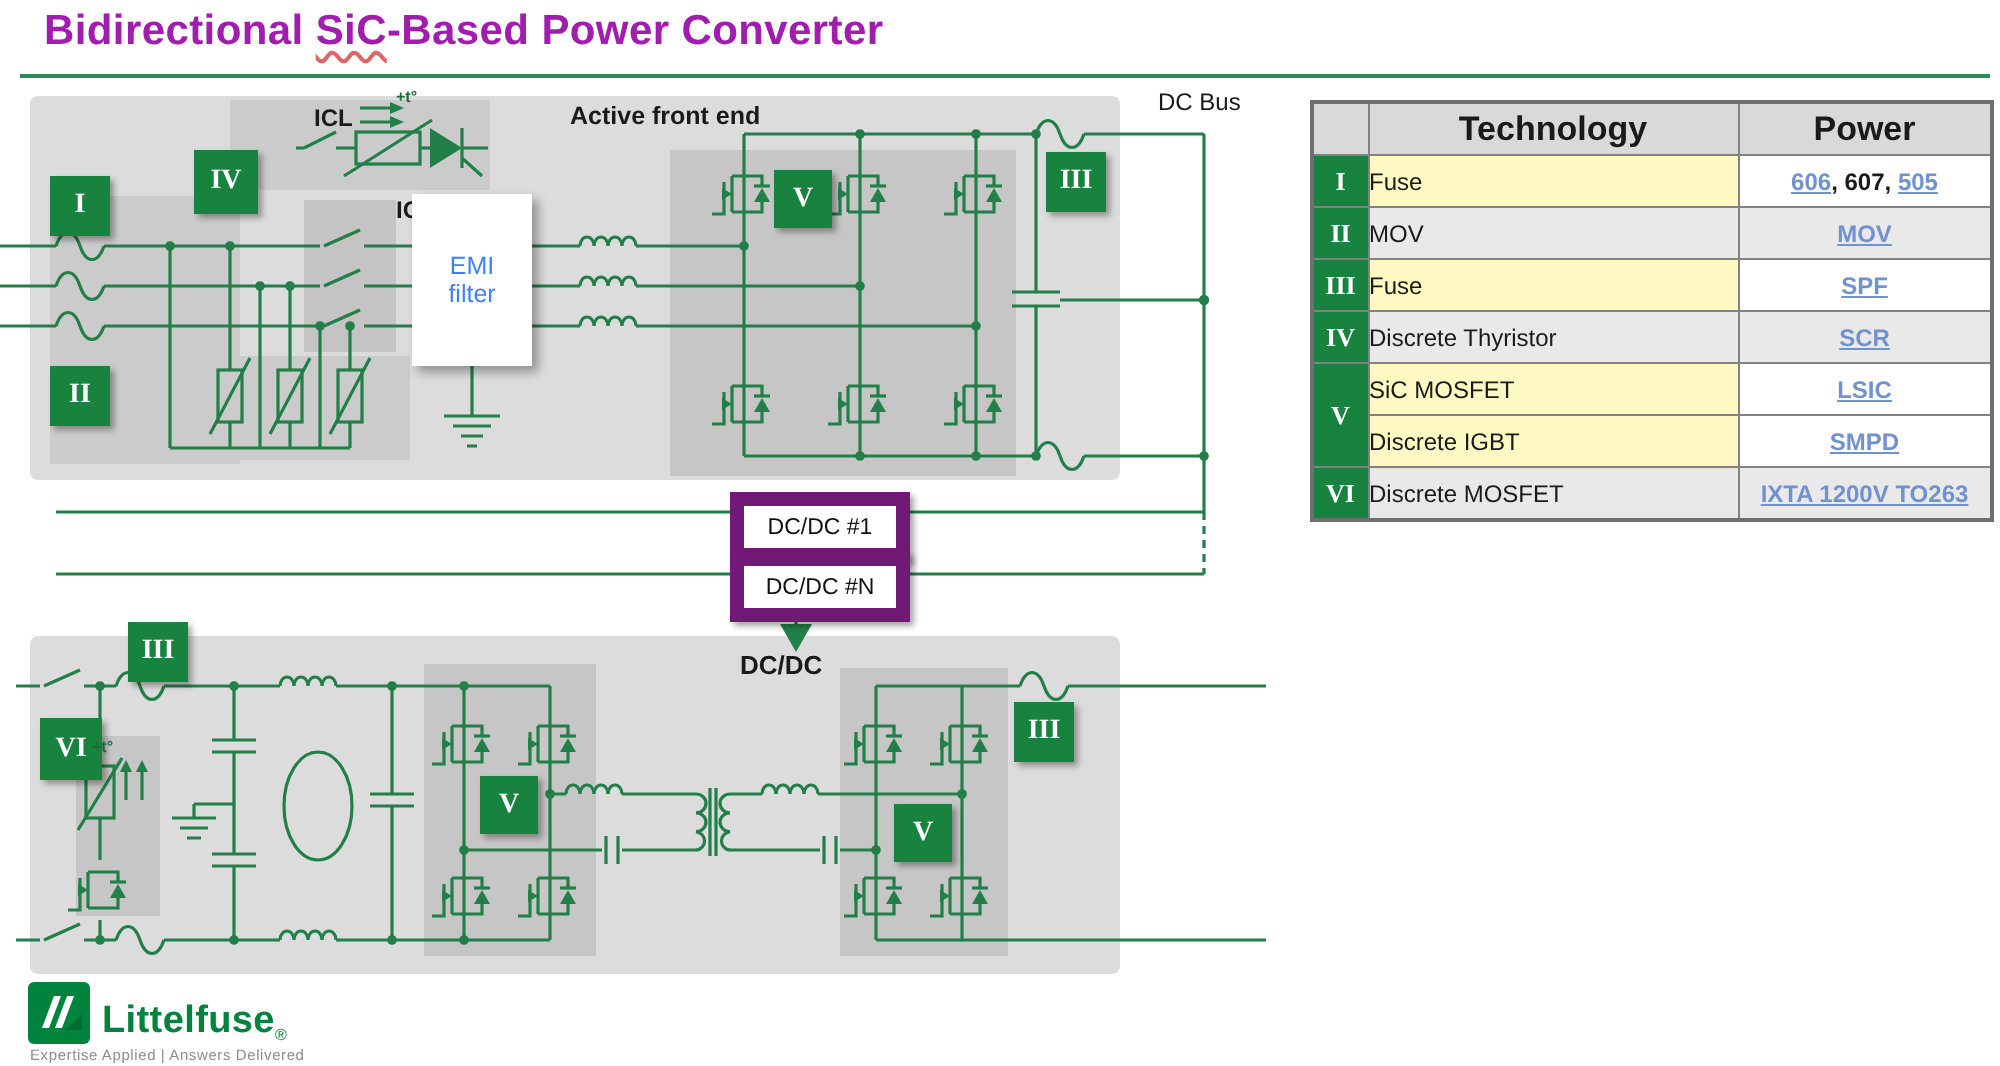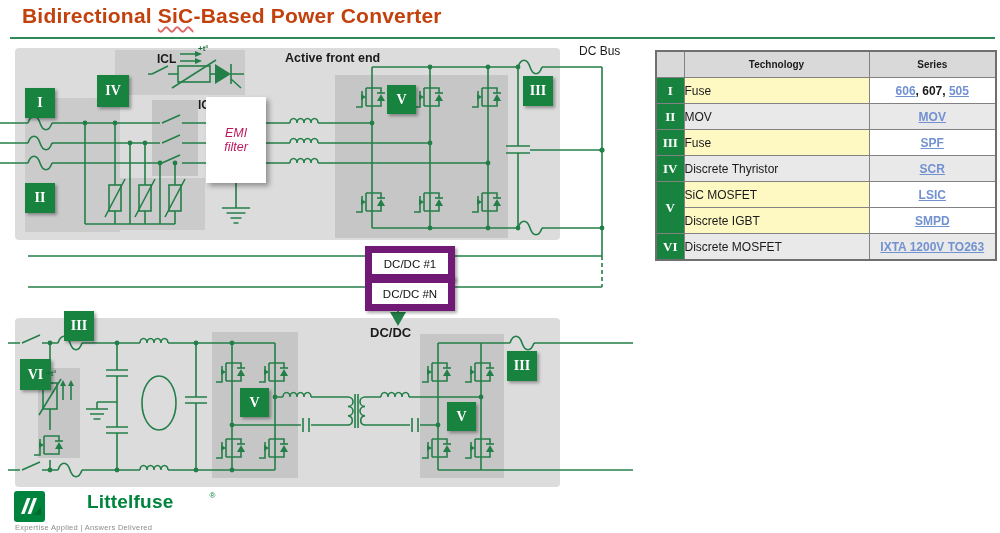--- a/index.html
+++ b/index.html
@@ -1,51 +1,51 @@
 <!DOCTYPE html>
 <html><head>
 <meta charset="utf-8">
 <style>
   html,body{margin:0;padding:0;background:#fff;}
   #stage{position:relative;width:1000px;height:533px;background:#fff;overflow:hidden;
          font-family:"Liberation Sans",sans-serif;}
   
-  .title{position:absolute;left:22px;top:4px;font-size:21px;font-weight:bold;color:#c2410c;
+  .title{position:absolute;left:22px;top:4px;font-size:21px;font-weight:bold;color:#a21caf;
          letter-spacing:.2px;white-space:nowrap;z-index:5;}
   .title .sq{text-decoration:underline wavy #e06666 1.5px;text-underline-offset:3px;}
   .rule{position:absolute;left:10px;top:37px;width:985px;height:2px;background:#2E8B57;z-index:5;}
   
   svg.circuit{position:absolute;left:0;top:0;z-index:1;pointer-events:none;}
   
   .badge{position:absolute;width:30px;height:30px;background:#17833F;color:#fff;
          font-family:"Liberation Serif",serif;font-weight:bold;font-size:14px;
          display:flex;align-items:center;justify-content:center;
          box-shadow:2px 2px 3px rgba(0,0,0,.35);z-index:3;}
   .lbl{position:absolute;color:#1a1a1a;z-index:3;white-space:nowrap;}
   .bold{font-weight:bold;padding-left:38px;}
   .emi-box{position:absolute;left:206px;top:97px;width:60px;height:86px;background:#fff;
            box-shadow:3px 3px 5px rgba(0,0,0,.35);display:flex;align-items:center;justify-content:center;
-           text-align:center;font-size:12.5px;color:#be185d;z-index:3;padding:16px 8px;box-sizing:border-box;font-style:italic;}
+           text-align:center;font-size:12.5px;color:#3b82f6;z-index:3;padding:16px 8px;box-sizing:border-box;}
   .dcbox{position:absolute;left:365px;width:76px;height:21px;background:#fff;border:7px solid #701a75;
          box-shadow:2px 2px 3px rgba(0,0,0,.35);display:flex;align-items:center;justify-content:center;
          font-size:11.5px;color:#111;z-index:3;}
   .ptc{position:absolute;font-size:8px;color:#1d6b3a;z-index:3;font-weight:bold;}
   
   table.parts{position:absolute;left:655px;top:50px;width:340px;border-collapse:collapse;
               z-index:4;font-size:12px;color:#1a1a1a;border:2px solid #6f6f6f;table-layout:fixed;}
   table.parts td,table.parts th{border:1px solid #828282;height:25px;padding:0;}
-  table.parts th{background:#d9d9d9;font-size:10px;font-weight:bold;text-align:center;}
+  table.parts th{background:#d9d9d9;font-size:17px;font-weight:bold;text-align:center;}
   td.bcell{background:#17833F;color:#fff;text-align:center;font-family:"Liberation Serif",serif;
            font-weight:bold;font-size:13px;}
   td.tech{padding-left:10px;background:#fef9c3;}
   td.ser{text-align:center;background:#fff;font-weight:bold;}
   tr.alt td.tech,tr.alt td.ser{background:#e9e9e9;}
   .link{color:#7191D1;text-decoration:underline;cursor:pointer;}
   
-  .brand-wrap{position:absolute;left:14px;top:491px;z-index:3;display:flex;align-items:flex-start;gap:36px;}
+  .brand-wrap{position:absolute;left:14px;top:491px;z-index:3;display:flex;align-items:flex-end;}
   .brand-text{color:#00843D;font-weight:bold;font-size:19px;margin-left:6px;letter-spacing:.2px;}
   .brand-reg{color:#00843D;font-size:8px;vertical-align:super;}
   .tagline{position:absolute;left:15px;top:523px;font-size:7.5px;color:#8c8c8c;z-index:3;letter-spacing:.3px;}
   .acronyms{position:absolute;left:427px;top:486px;z-index:3;color:#9b9b9b;font-size:9.5px;
             font-style:italic;line-height:12px;}
   .acronyms .t{font-weight:bold;}
 </style>
 </head>
 <body>
 
@@ -246,21 +246,21 @@
   <table class="parts">
     <colgroup>
         <col style="width:28px">
         <col style="width:185px">
         <col style="width:127px">
       </colgroup>
     <tbody>
         <tr>
       <th></th>
       <th>Technology</th>
-      <th>Series</th>
+      <th>Power</th>
     </tr>
     <tr>
       <td class="bcell">I</td>
       <td class="tech">Fuse</td>
       <td class="ser"><span class="link">606</span><span>, </span><span>607</span><span>, </span><span class="link">505</span></td>
     </tr>
     <tr class="alt">
       <td class="bcell">II</td>
       <td class="tech">MOV</td>
       <td class="ser"><span class="link">MOV</span></td>

